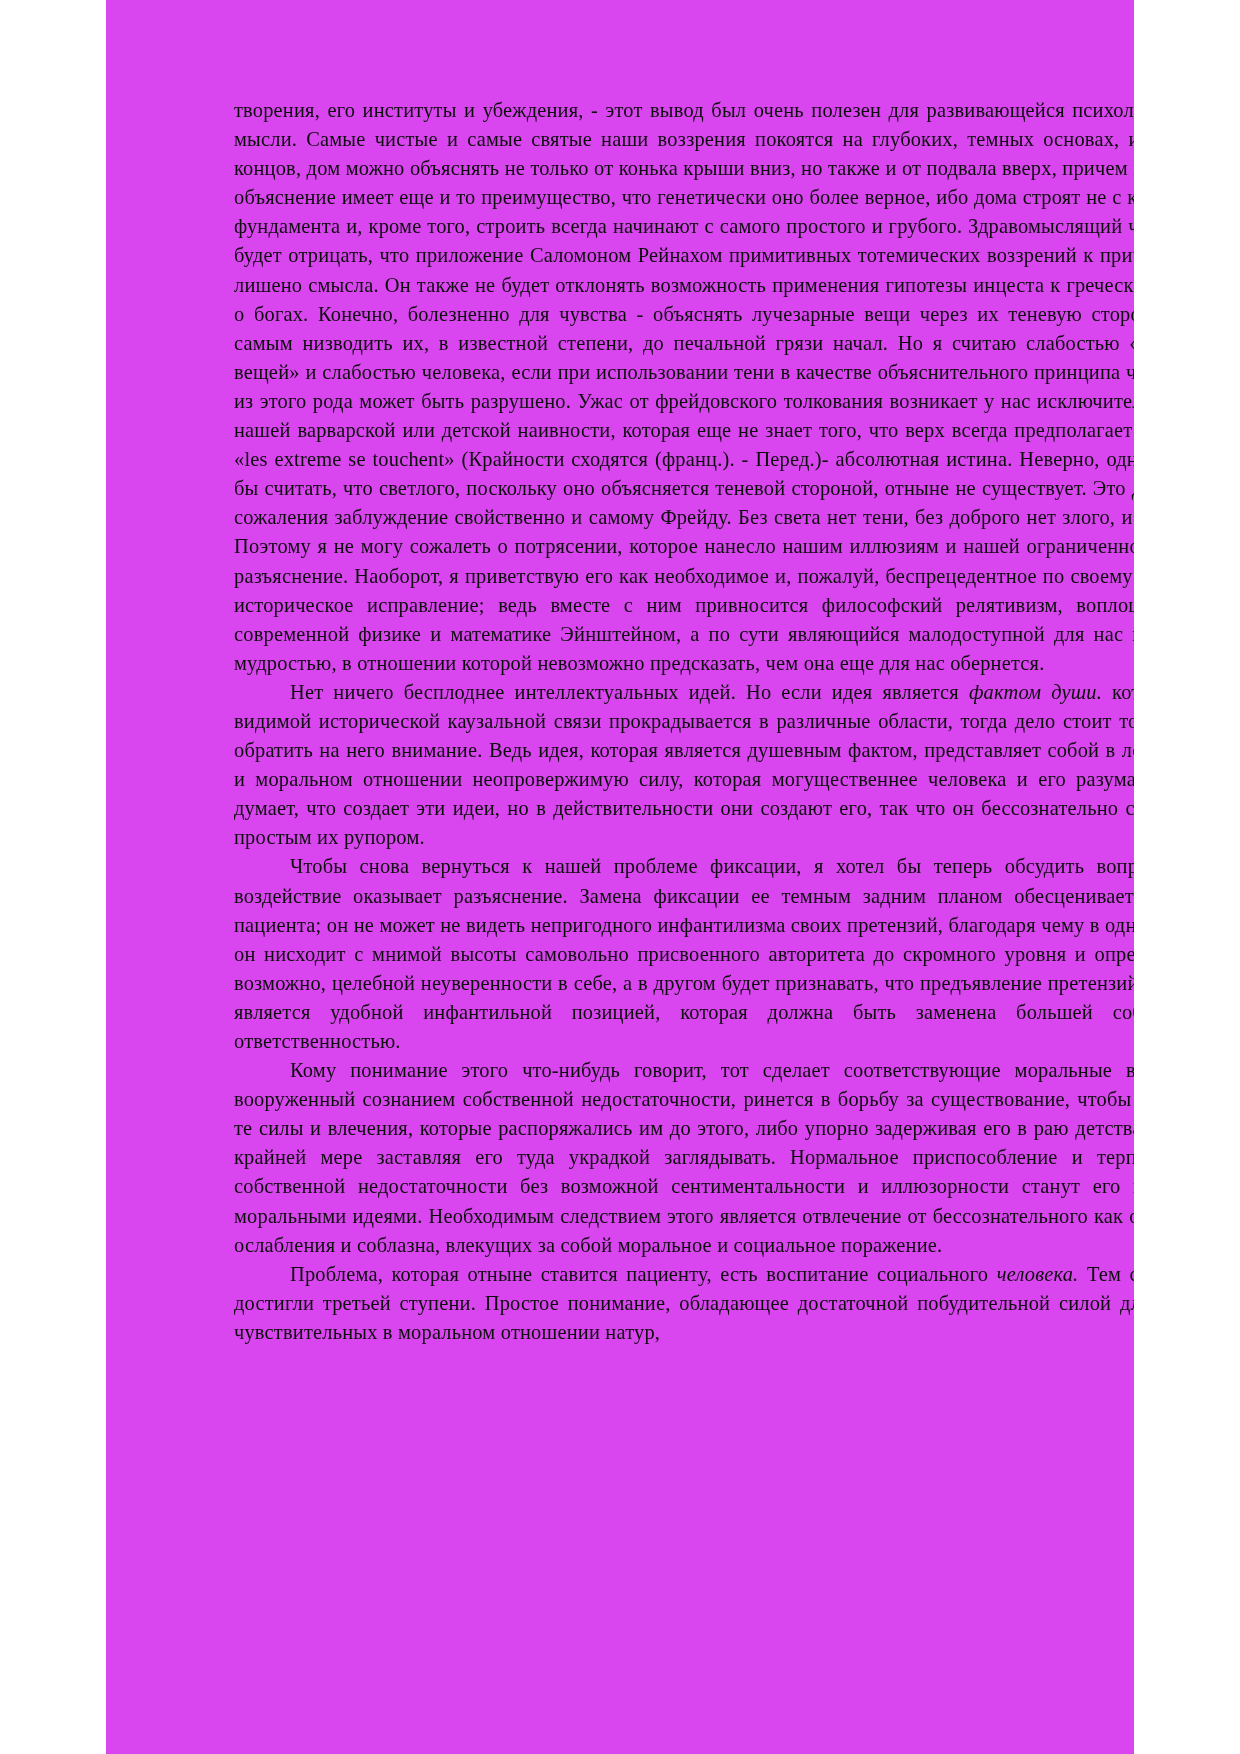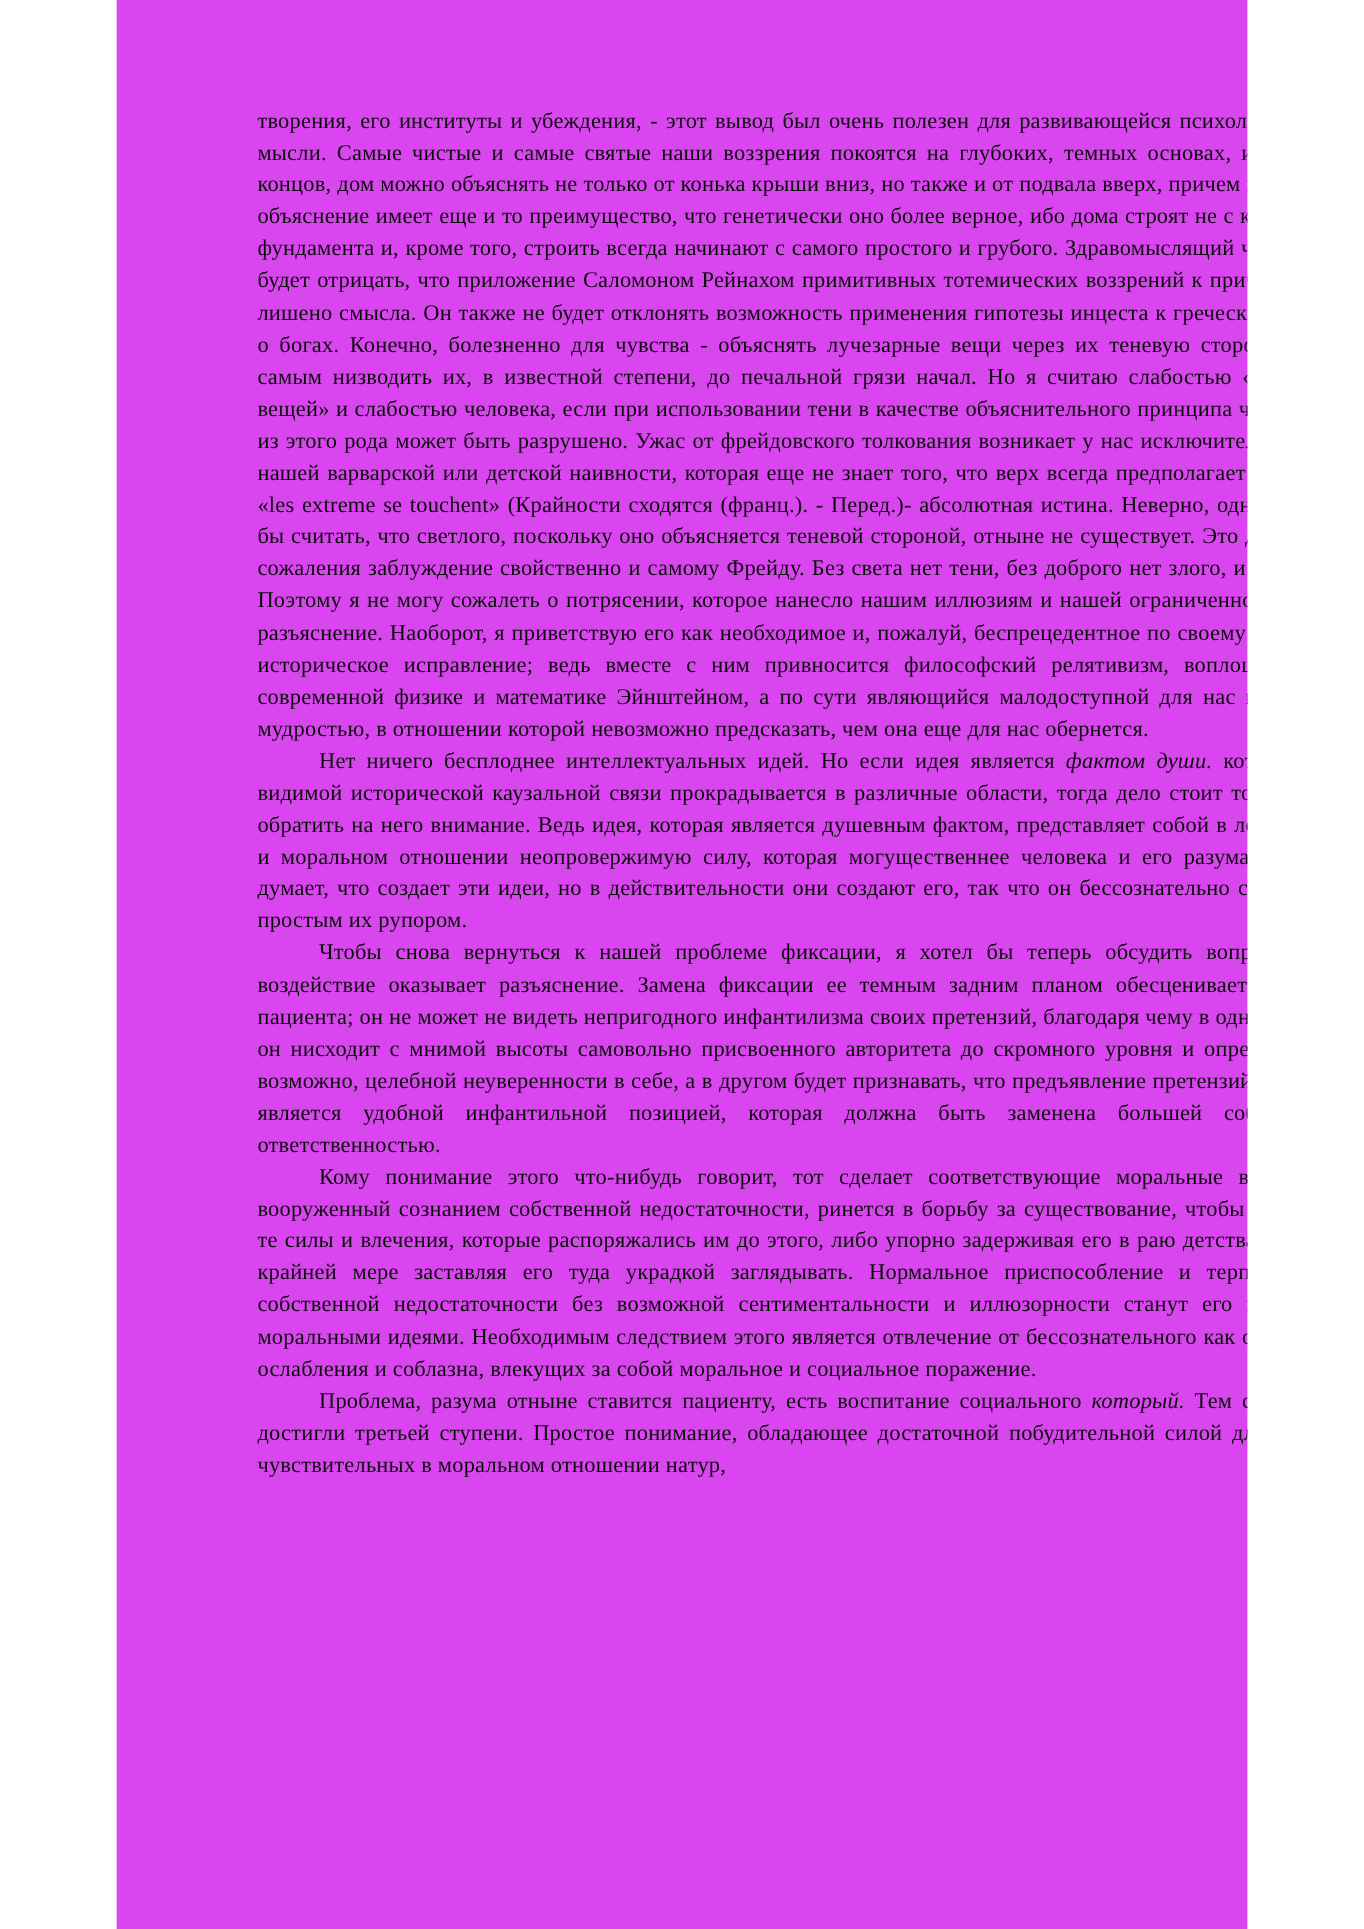--- a/index.html
+++ b/index.html
@@ -61,16 +61,16 @@
   <div class="text-column">
 
     <p class="para">творения, его институты и убеждения, - этот вывод был очень полезен для развивающейся психологической мысли. Самые чистые и самые святые наши воззрения покоятся на глубоких, темных основах, и, в конце концов, дом можно объяснять не только от конька крыши вниз, но также и от подвала вверх, причем последнее объяснение имеет еще и то преимущество, что генетически оно более верное, ибо дома строят не с крыши, а с фундамента и, кроме того, строить всегда начинают с самого простого и грубого. Здравомыслящий человек не будет отрицать, что приложение Саломоном Рейнахом примитивных тотемических воззрений к причастию не лишено смысла. Он также не будет отклонять возможность применения гипотезы инцеста к греческим мифам о богах. Конечно, болезненно для чувства - объяснять лучезарные вещи через их теневую сторону и тем самым низводить их, в известной степени, до печальной грязи начал. Но я считаю слабостью «красивых вещей» и слабостью человека, если при использовании тени в качестве объяснительного принципа что-нибудь из этого рода может быть разрушено. Ужас от фрейдовского толкования возникает у нас исключительно из-за нашей варварской или детской наивности, которая еще не знает того, что верх всегда предполагает низ и что «les extreme se touchent» (Крайности сходятся (франц.). - Перед.)- абсолютная истина. Неверно, однако, было бы считать, что светлого, поскольку оно объясняется теневой стороной, отныне не существует. Это достойное сожаления заблуждение свойственно и самому Фрейду. Без света нет тени, без доброго нет злого, и наоборот. Поэтому я не могу сожалеть о потрясении, которое нанесло нашим иллюзиям и нашей ограниченности такое разъяснение. Наоборот, я приветствую его как необходимое и, пожалуй, беспрецедентное по своему значению историческое исправление; ведь вместе с ним привносится философский релятивизм, воплощенный в современной физике и математике Эйнштейном, а по сути являющийся малодоступной для нас восточной мудростью, в отношении которой невозможно предсказать, чем она еще для нас обернется.</p>
 
     <p class="para indent"><span>Нет ничего бесплоднее интеллектуальных идей. Но если идея является </span><em class="emph">фактом души.</em><span> который без видимой исторической каузальной связи прокрадывается в различные области, тогда дело стоит того, чтобы обратить на него внимание. Ведь идея, которая является душевным фактом, представляет собой в логическом и моральном отношении неопровержимую силу, которая могущественнее человека и его разума. Человек думает, что создает эти идеи, но в действительности они создают его, так что он бессознательно становится простым их рупором.</span></p>
 
     <p class="para indent">Чтобы снова вернуться к нашей проблеме фиксации, я хотел бы теперь обсудить вопрос, какое воздействие оказывает разъяснение. Замена фиксации ее темным задним планом обесценивает позицию пациента; он не может не видеть непригодного инфантилизма своих претензий, благодаря чему в одном случае он нисходит с мнимой высоты самовольно присвоенного авторитета до скромного уровня и определенной, возможно, целебной неуверенности в себе, а в другом будет признавать, что предъявление претензий к другим является удобной инфантильной позицией, которая должна быть заменена большей собственной ответственностью.</p>
 
     <p class="para indent">Кому понимание этого что-нибудь говорит, тот сделает соответствующие моральные выводы и, вооруженный сознанием собственной недостаточности, ринется в борьбу за существование, чтобы истощить те силы и влечения, которые распоряжались им до этого, либо упорно задерживая его в раю детства, либо по крайней мере заставляя его туда украдкой заглядывать. Нормальное приспособление и терпимость к собственной недостаточности без возможной сентиментальности и иллюзорности станут его ведущими моральными идеями. Необходимым следствием этого является отвлечение от бессознательного как от области ослабления и соблазна, влекущих за собой моральное и социальное поражение.</p>
 
-    <p class="para indent last-line-natural"><span>Проблема, разума отныне ставится пациенту, есть воспитание социального </span><em class="emph">который.</em><span> Тем самым мы достигли третьей ступени. Простое понимание, обладающее достаточной побудительной силой для многих чувствительных в моральном отношении натур,</span></p>
+    <p class="para indent last-line-natural"><span>Проблема, которая отныне ставится пациенту, есть воспитание социального </span><em class="emph">человека.</em><span> Тем самым мы достигли третьей ступени. Простое понимание, обладающее достаточной побудительной силой для многих чувствительных в моральном отношении натур,</span></p>
 
   </div>
 </div>
 
 </body></html>

